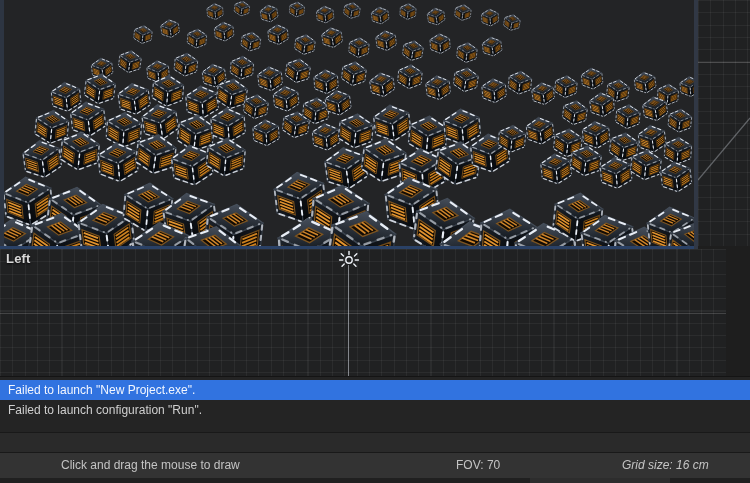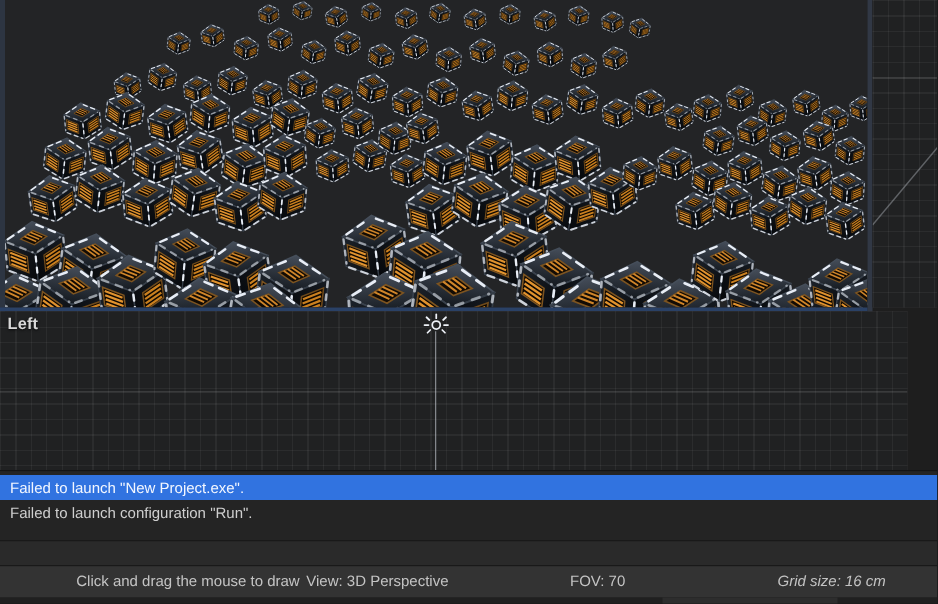--- a/index.html
+++ b/index.html
@@ -259,21 +259,20 @@
 
   <div class="abs log-panel">
     <div class="log-row selected">Failed to launch "New Project.exe".</div>
     <div class="log-row">Failed to launch configuration "Run".</div>
   </div>
 
   <div class="abs gap-strip"></div>
 
   <div class="abs status-bar">
     <span class="status-item" style="left:24px;margin-left:37px;">Click and drag the mouse to draw</span>
-    <span class="status-item" style="left:245px;">View: 3D Perspective</span>
     <span class="status-item" style="left:456px;">FOV: 70</span>
     <span class="status-item" style="left:622px;font-style:italic;">Grid size: 16 cm</span>
   </div>
 
   <div class="abs bottom-strip"></div>
   <div class="abs bottom-grip"></div>
 
 </div>
 
 </body></html>

